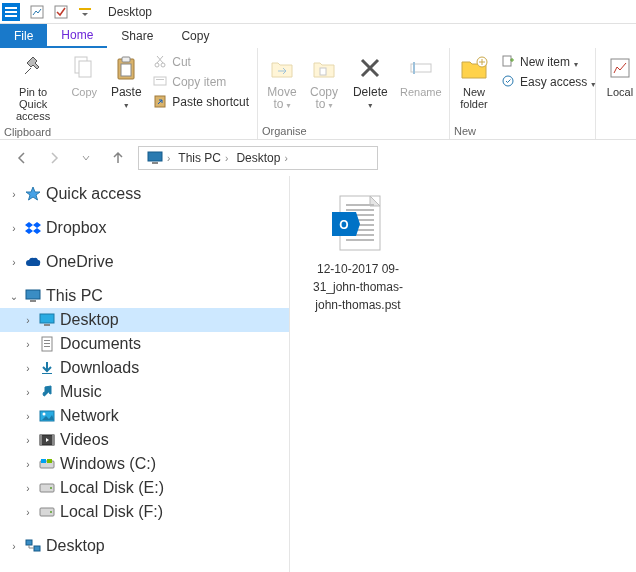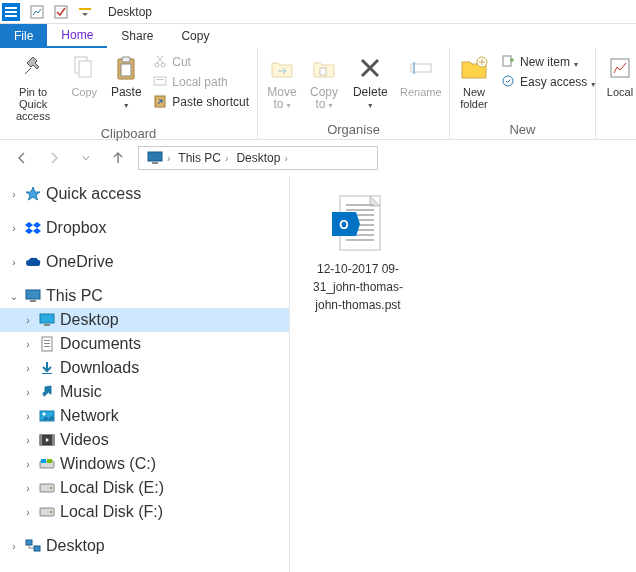--- a/index.html
+++ b/index.html
@@ -15,21 +15,21 @@
 
 .tabs { height: 24px; display: flex; background: #fff; }
 .tab { padding: 0 14px; display: flex; align-items: center; font-size: 12px; cursor: default; }
 .tab.file { background: #1979ca; color: #fff; }
 .tab.active { border-bottom: 2px solid #1979ca; color: #6d28d9; }
 
 
 .ribbon { height: 92px; background: #fff; border-bottom: 1px solid #e1e1e1; display: flex; }
 .group { border-right: 1px solid #e5e5e5; display: flex; flex-direction: column; justify-content: space-between; padding: 2px 4px 0 4px; }
 .group-body { display: flex; align-items: flex-start; gap: 2px; flex: 1; }
-.group-label { text-align: center; font-size: 13px; color: #666; padding: 2px 0; }
+.group-label { font-size: 11px; color: #666; padding: 2px 0; }
 .bigbtn { display: flex; flex-direction: column; align-items: center; justify-content: flex-start; padding: 2px 4px; min-width: 40px; text-align: center; gap: 2px; }
 .bigbtn .ic { width: 32px; height: 32px; display: flex; align-items: center; justify-content: center; }
 .bigbtn .lbl { font-size: 11px; line-height: 12px; }
 .bigbtn.dim { opacity: .45; }
 .smallstack { display: flex; flex-direction: column; gap: 2px; padding-top: 2px; }
 .smallbtn { display: flex; align-items: flex-end; gap: 4px; padding: 1px 4px; font-size: 11px; white-space: nowrap; }
 .smallbtn .sic { width: 16px; height: 16px; display: flex; align-items: center; justify-content: center; }
 .smallbtn.dim { opacity: .45; }
 
 
@@ -145,21 +145,21 @@
             </div>
           <span>Cut</span>
         </div>
         <div class="smallbtn dim">
           <div class="sic">
               <svg width="14" height="14" viewBox="0 0 14 14">
                 <rect x="1" y="3" width="12" height="8" fill="none" stroke="#888"></rect>
                 <rect x="3" y="5" width="8" height="1" fill="#888"></rect>
               </svg>
             </div>
-          <span>Local path</span>
+          <span>Copy item</span>
         </div>
         <div class="smallbtn">
           <div class="sic">
               <svg width="14" height="14" viewBox="0 0 14 14">
                 <rect x="2" y="2" width="10" height="11" fill="#d9b36c" stroke="#a07a3a"></rect>
                 <path d="M5 10 L9 6 M9 6 L9 9 M9 6 L6 6" stroke="#1560bd" fill="none"></path>
               </svg>
             </div>
           <span>Paste shortcut</span>
         </div>

